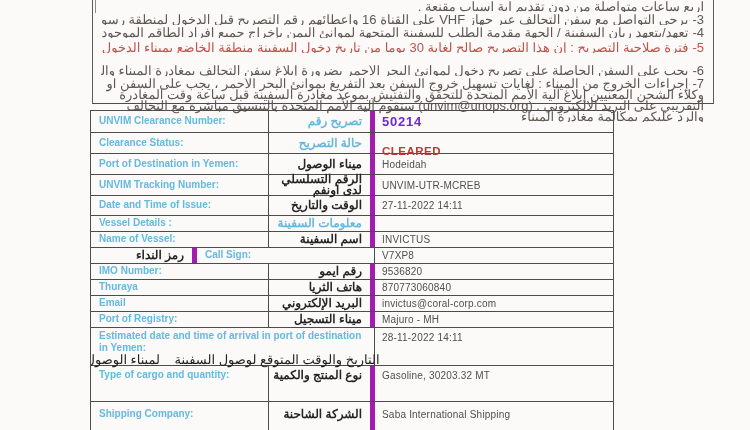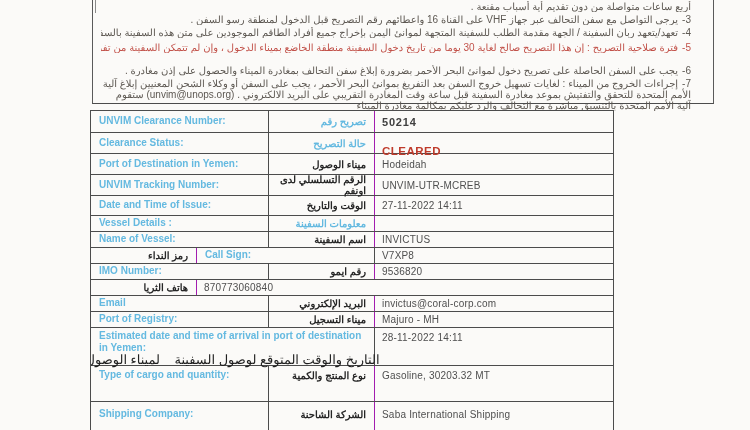--- a/index.html
+++ b/index.html
@@ -8,50 +8,50 @@
     background:#fbfaf8;
     font-family:"Liberation Sans", sans-serif;
   }
   
   .notes{
     position:absolute;left:92px;top:-2px;width:622px;height:106px;
     box-sizing:border-box;
     border-left:1px solid #5a5a5a;border-right:1px solid #5a5a5a;border-bottom:1px solid #4c4c4c;
   }
   .note{
-    position:absolute;right:22px;left:8px;
+    position:absolute;right:9px;left:8px;
     direction:rtl;text-align:right;
-    font-size:10px;line-height:11px;color:#5d5852;
+    font-size:13px;line-height:11px;color:#5d5852;
     white-space:nowrap;overflow:hidden;
   }
   .note .marker{margin-left:4px;}
   .note.red{color:#c2524a;}
   .note.wrap{white-space:normal;}
   .artifact{position:absolute;left:95px;top:0;width:1px;height:13px;background:#8a8a8a;}
   
   .ctable{
     position:absolute;left:90px;top:110px;width:524px;height:320px;
     box-sizing:border-box;display:flex;flex-direction:column;overflow:hidden;
     border:1px solid #4c4c4c;border-bottom:none;
   }
   .row{display:flex;box-sizing:border-box;border-bottom:1px solid #4c4c4c;flex:0 0 auto;}
   .row:last-child{flex:1 1 auto;border-bottom:none;}
   .cell{box-sizing:border-box;display:flex;align-items:center;min-width:0;}
   .en{
     width:178px;flex:0 0 178px;border-right:1px solid #4c4c4c;
     padding:0 3px 0 8px;color:#64b9e0;font-size:10px;font-weight:600;line-height:10.5px;
   }
   .ar{
-    width:106px;flex:0 0 106px;border-right:1px solid #a21caf;
+    width:106px;flex:0 0 106px;border-right:5px solid #a21caf;
     direction:rtl;justify-content:flex-start;
-    padding:0 8px 0 2px;font-size:10px;font-weight:700;color:#262626;line-height:11px;
+    padding:0 8px 0 2px;font-size:12px;font-weight:700;color:#262626;line-height:11px;
   }
   .ar.ar-blue{color:#64b9e0;font-weight:600;}
   .val{flex:1 1 auto;padding:0 4px 0 7px;font-size:10px;color:#4f4f4f;letter-spacing:.2px;}
-  .val .v-big{font-size:11px;font-weight:700;color:#404040;letter-spacing:.8px;}
+  .val .v-big{font-size:13px;font-weight:700;color:#6d28d9;letter-spacing:.8px;}
   .val .v-cleared{font-size:11.5px;font-weight:800;color:#bf3a2b;letter-spacing:.5px;margin-top:16px;}
   .top{align-items:flex-start;}
   .top.en,.row .top{padding-top:4px;}
   .ship .en,.ship .ar,.ship .val{align-items:flex-start;padding-top:7px;}
   
   .label2{
     width:284px;flex:0 0 284px;border-right:1px solid #4c4c4c;
     display:flex;flex-direction:column;justify-content:space-between;
     padding:2px 7px 0 8px;
   }
@@ -143,20 +143,21 @@
       <div class="cell val">V7XP8</div>
     </div>
 
     <div class="row" style="height:16px">
       <div class="cell en">IMO Number:</div>
       <div class="cell ar">رقم ايمو</div>
       <div class="cell val">9536820</div>
     </div>
 
     <div class="row" style="height:16px">
+      <div class="cell en">Thuraya</div>
       <div class="cell ar">هاتف الثريا</div>
       <div class="cell val">870773060840</div>
     </div>
 
     <div class="row" style="height:16px">
       <div class="cell en">Email</div>
       <div class="cell ar">البريد الإلكتروني</div>
       <div class="cell val">invictus@coral-corp.com</div>
     </div>
 

